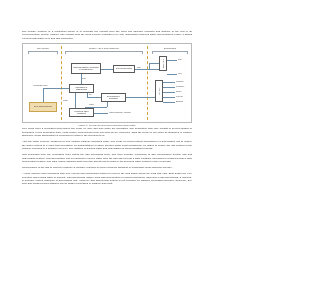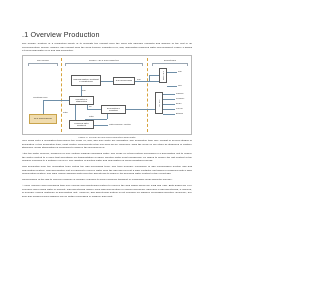--- a/index.html
+++ b/index.html
@@ -131,21 +131,20 @@
     color: #444;
     white-space: nowrap;
     letter-spacing: 0.02px;
   }
 </style>
 </head>
 <body>
 
 <div class="page">
 
-  <h1 class="doc-title">.1 Overview Production</h1>
 
   <p class="para tight">The primary function of a production facility is to separate the product from the wells into saleable products and dispose of the rest in an environmentally friendly manner. The product from the wells typically consists of oil, gas, associated produced water and sediment. Figure 1 shows a typical schematic of oil and gas production.</p>
 
   <div class="figure">
     <div class="fig-frame">
 
       <div class="zone-sep" style="left:38px;"></div>
       <div class="zone-sep" style="left:124px;"></div>
 
       <div class="zone-head" style="left:6px;width:28px;top:3.2px;">Sub-Surface</div>

